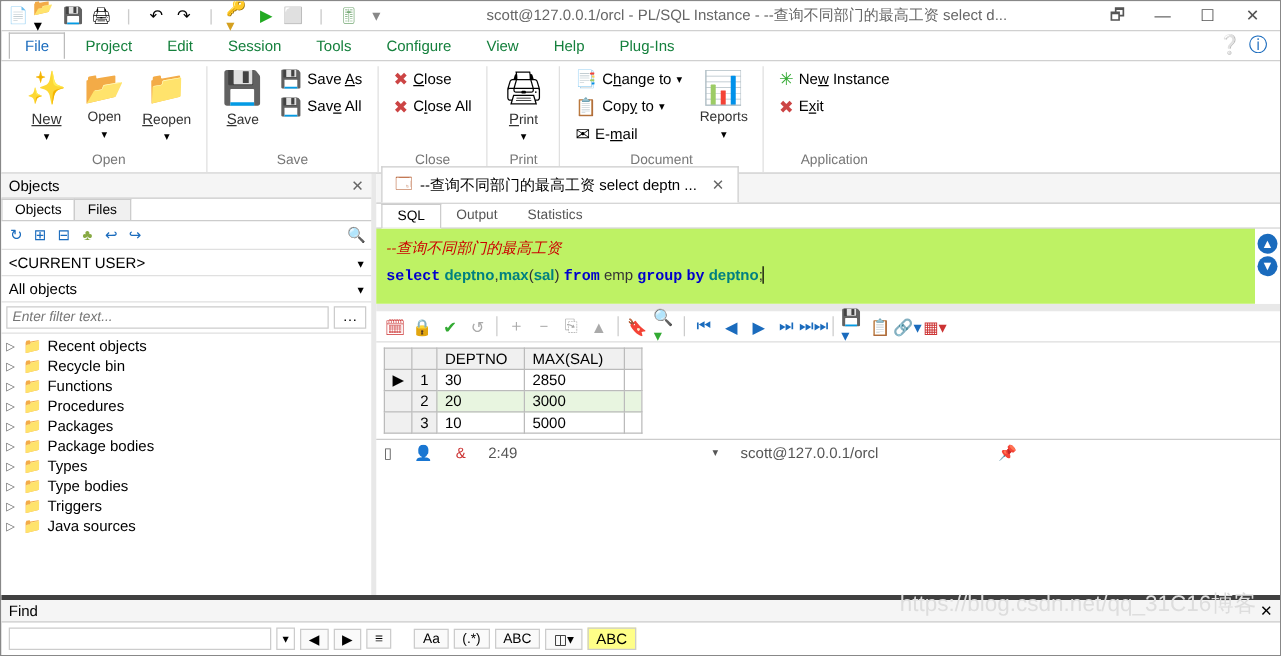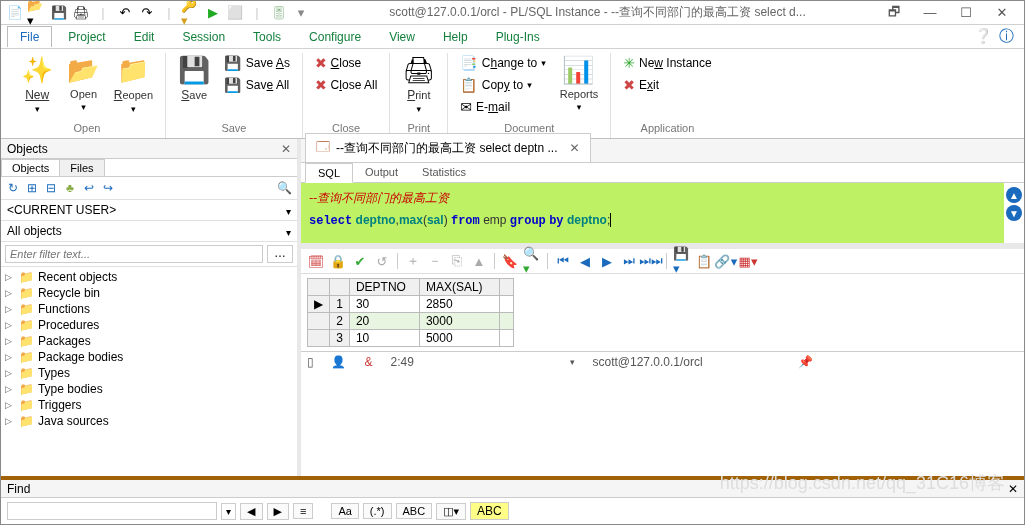--- a/index.html
+++ b/index.html
@@ -77,21 +77,21 @@
 table.grid { border-collapse: collapse; font-size: 11px; }
 table.grid th, table.grid td { border: 1px solid #bbb; padding: 1px 6px; text-align: left; }
 table.grid th { background: #f0f0f0; font-weight: normal; }
 table.grid td.rownum { background: #f0f0f0; text-align: center; width: 18px; }
 table.grid td.rowptr { background: #f0f0f0; width: 14px; text-align:center; }
 table.grid tr.hl td.cell { background: #e8f5e0; }
 
 .statusbar { height: 20px; border-top: 1px solid #ccc; display: flex; align-items: center; font-size: 11px; color: #555; padding: 0 6px; gap: 18px; }
 .statusbar .dd { font-size: 9px; }
 
-.find-panel { border-top: 4px solid #a16207; }
+.find-panel { border-top: 4px solid #404040; }
 .find-header { height: 18px; background: #f5f5f5; border-bottom: 1px solid #ccc; display: flex; align-items: center; padding: 0 6px; font-size: 11px; }
 .find-header .x { margin-left: auto; cursor: pointer; }
 .find-row { display: flex; align-items: center; gap: 4px; padding: 4px 6px; }
 .find-row input { width: 210px; border: 1px solid #ccc; padding: 2px 4px; font-size: 11px; }
 .find-row .fbtn { border: 1px solid #ccc; padding: 1px 6px; cursor: pointer; font-size: 11px; background:#fafafa; }
 .underline { text-decoration: underline; }
 
 .watermark { position:absolute; right:20px; bottom:30px; color:#ddd; font-size:18px; pointer-events:none;}
 </style>
 </head>

